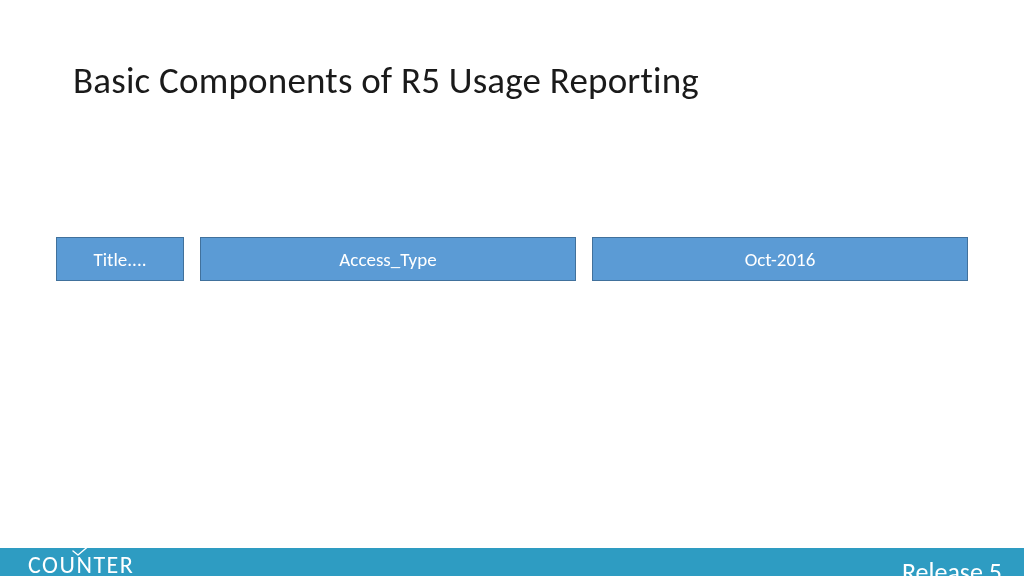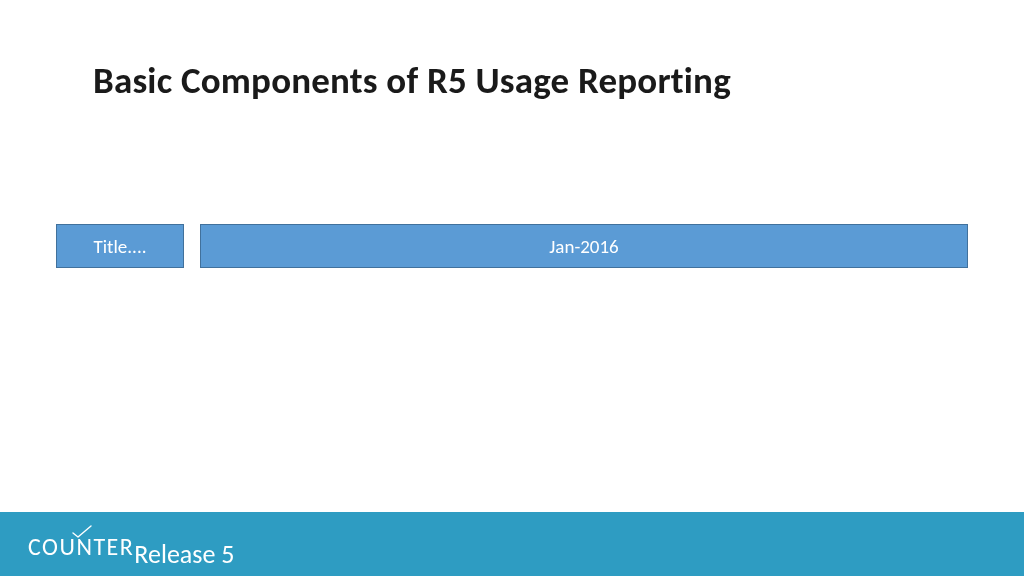--- a/index.html
+++ b/index.html
@@ -9,24 +9,24 @@
     background: #ffffff;
     position: relative;
   }
   .slide {
     width: 1024px;
     height: 576px;
     position: relative;
   }
   .title {
     position: absolute;
-    left: 93px;
+    left: 73px;
     top: 58px;
     font-size: 37px;
-    font-weight: 700;
+    font-weight: 400;
     color: #1a1a1a;
     letter-spacing: 0.2px;
     text-align: right;
   }
   .row {
     position: absolute;
     top: 224px;
     left: 56px;
     right: 56px;
     display: flex;
@@ -36,32 +36,33 @@
     flex: 1 1 0;
     height: 44px;
     background: #5b9bd5;
     border: 1px solid #41719c;
     display: flex;
     align-items: center;
     justify-content: center;
     color: #ffffff;
     font-size: 19px;
     font-weight: 400;
+    margin-top: 13px;
   }
   .box.first { flex: 0 0 128px; }
   .footer {
     position: absolute;
     left: 0;
     right: 0;
     bottom: 0;
-    height: 64px;
+    height: 28px;
     background: #2e9cc2;
     display: flex;
     align-items: center;
-    justify-content: flex-start;
+    justify-content: space-between;
     padding: 0 22px 0 28px;
     color: #ffffff;
   }
   .release {
     font-size: 26px;
     font-weight: 400;
     margin-top: 20px;
   }
   
   .logo {
@@ -95,21 +96,22 @@
 </style>
 </head>
 <body>
 
 <div class="slide">
 
   <h1 class="title">Basic Components of R5 Usage Reporting</h1>
 
   <div class="row">
     <div class="box first">Title....</div>
-    <div class="box">Jan-2016</div>
+    <div class="box">Access_Type</div>
+    <div class="box">Oct-2016</div>
   </div>
 
   <div class="footer">
     <div class="logo">
       <span class="logo-text"><span>COU</span><span class="n-wrap"><svg class="tick" viewBox="0 0 20 14">
               <path d="M1 8 L6 12 L19 1" stroke="#ffffff" stroke-width="1.4" fill="none" stroke-linecap="round" stroke-linejoin="round"></path>
             </svg><span>N</span></span><span>TER</span></span>
     </div>
     <div class="release">Release 5</div>
   </div>

